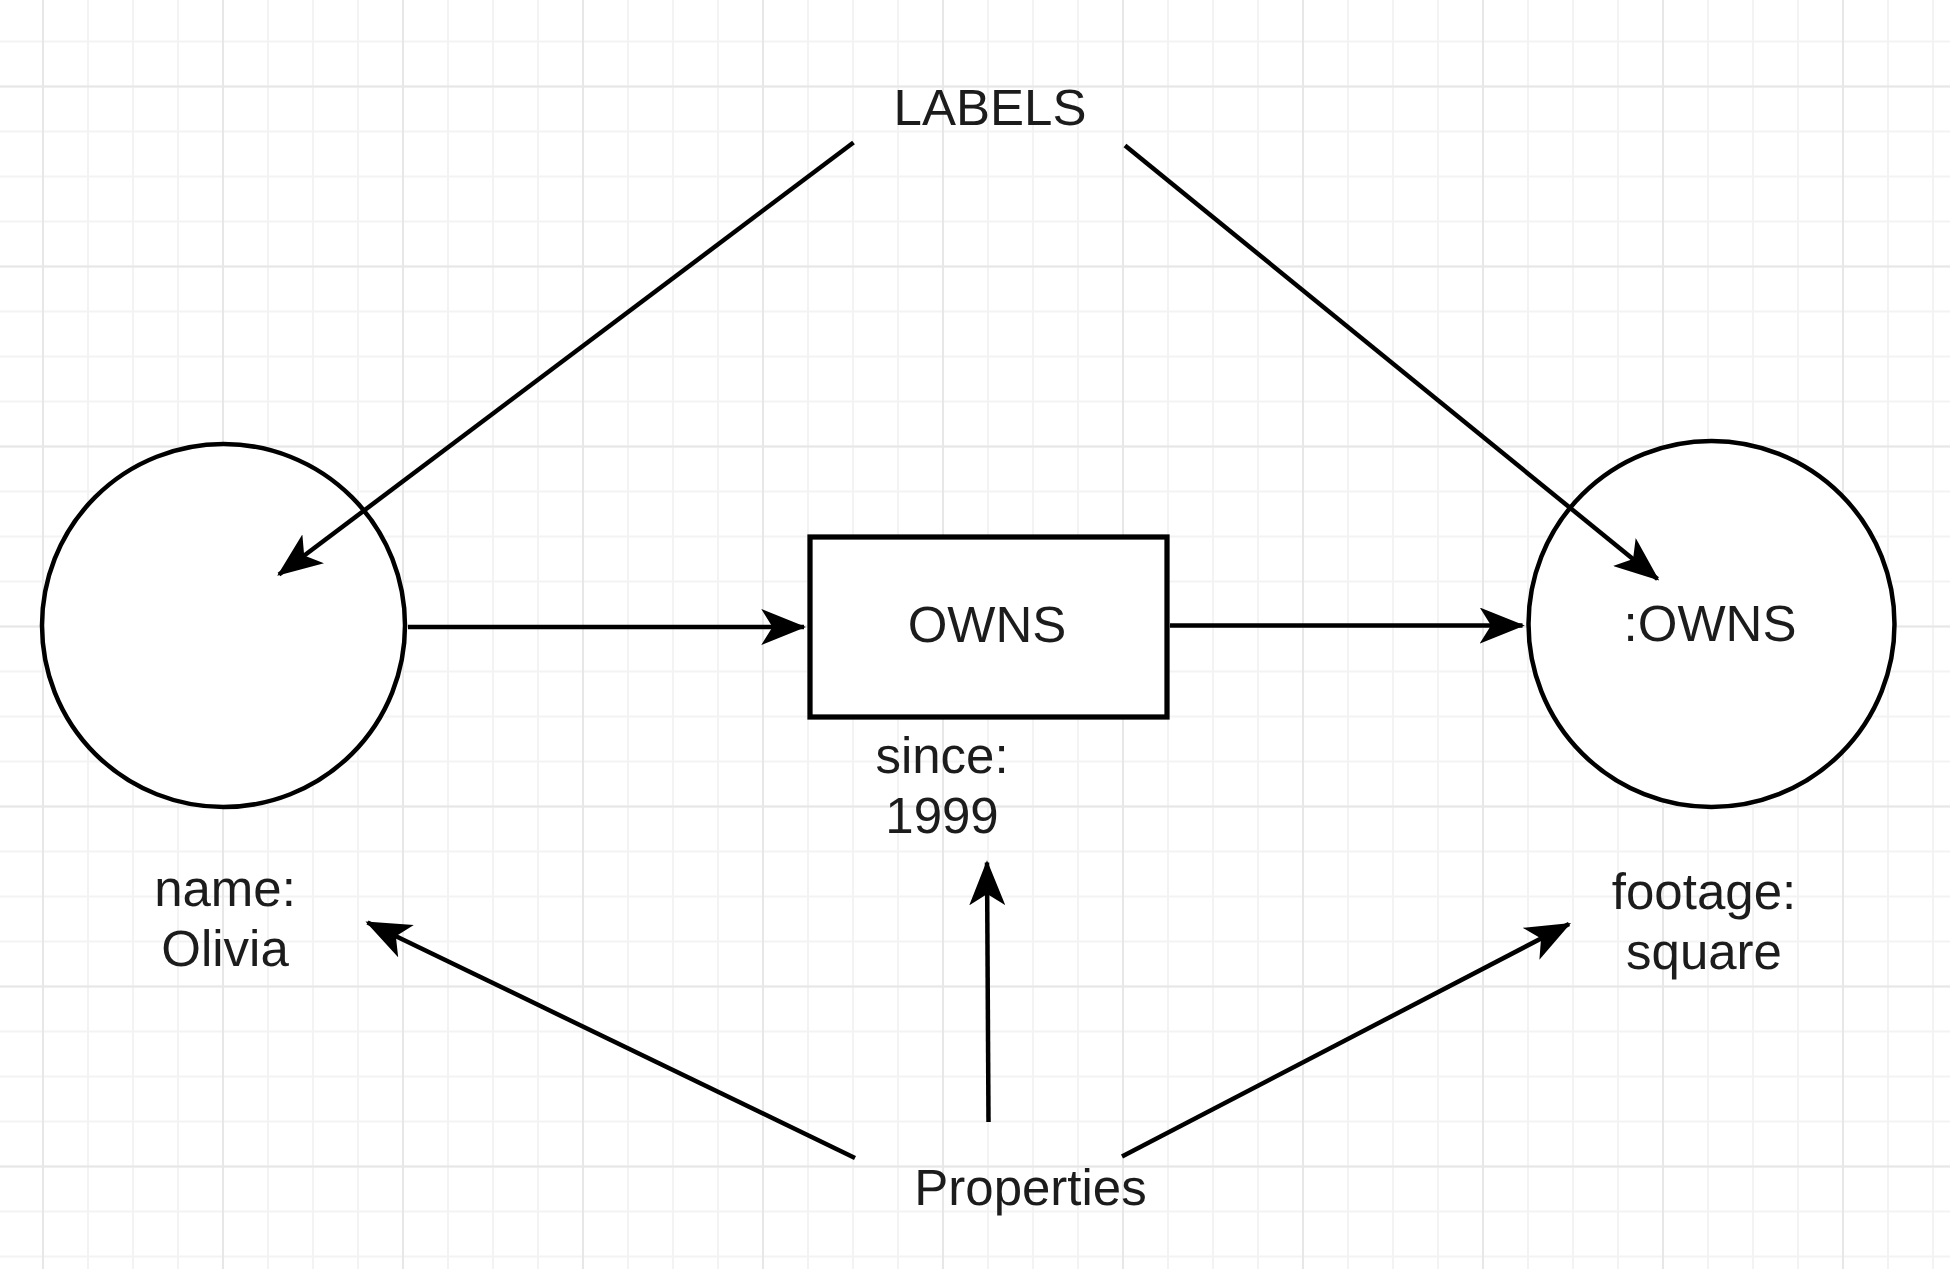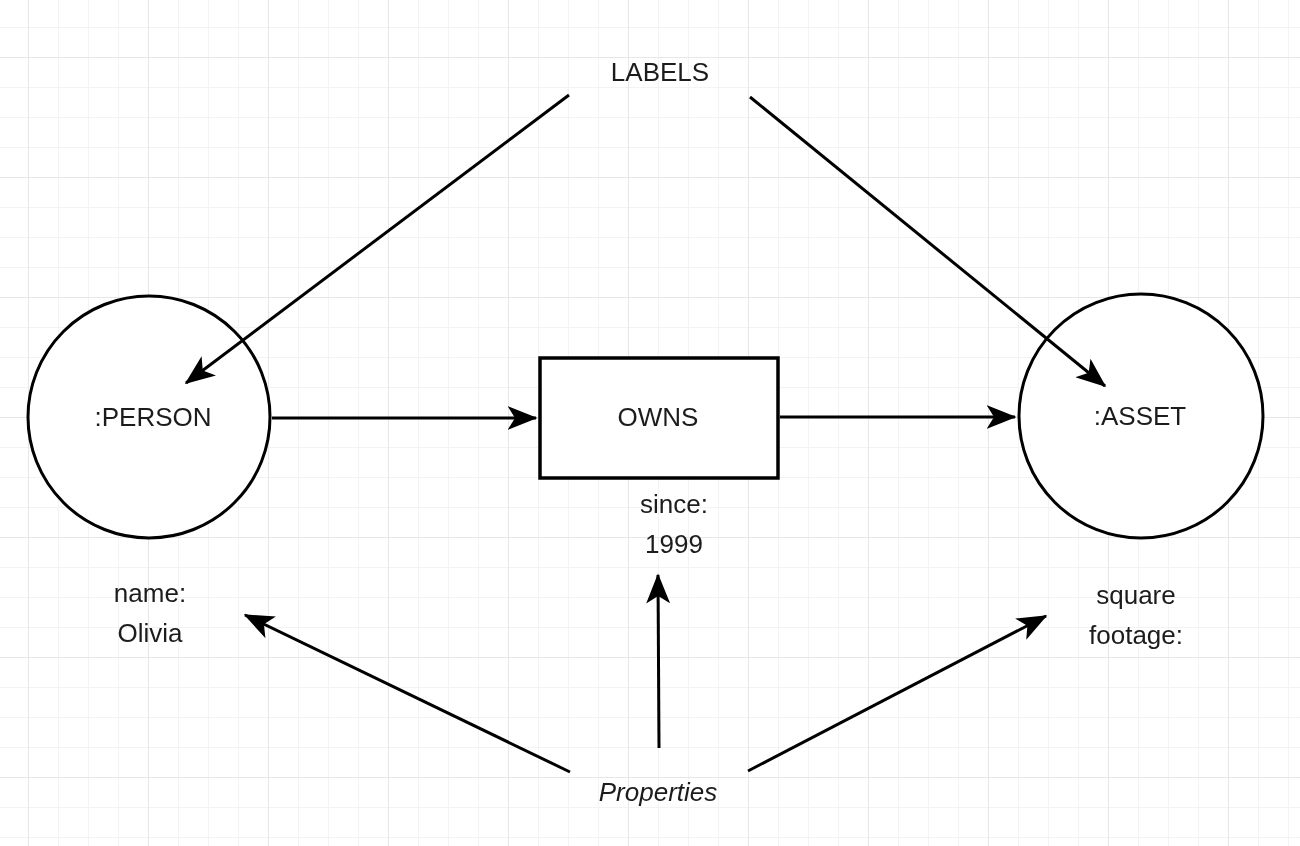--- a/index.html
+++ b/index.html
@@ -35,34 +35,34 @@
   }
   .edge {
     stroke: #000000;
     stroke-width: 3;
     fill: none;
   }
   .lbl {
     position: absolute;
     transform: translate(-50%, -50%);
     color: #1c1c1c;
-    font-size: 26px;
+    font-size: 34px;
     line-height: 40px;
     white-space: nowrap;
     text-align: center;
   }
   
   .lbl-labels     { left: 660px;  top: 72px;  }
   .lbl-person     { left: 153px;  top: 417px; }
   .lbl-owns       { left: 658px;  top: 417px; }
   .lbl-asset      { left: 1140px; top: 416px; }
-  .lbl-since      { left: 674px;  top: 524px; }
+  .lbl-since      { left: 628px;  top: 524px; }
   .lbl-name       { left: 150px;  top: 613px; }
   .lbl-footage    { left: 1136px; top: 615px; }
-  .lbl-properties { left: 658px;  top: 792px; font-style: italic; }
+  .lbl-properties { left: 687px;  top: 792px; }
 </style>
 </head>
 <body>
 
 <div class="canvas">
 
   <svg class="diagram-layer" viewBox="0 0 1300 846" xmlns="http://www.w3.org/2000/svg">
     <defs>
       <marker id="arrowhead" viewBox="0 0 10 8" markerWidth="10" markerHeight="8" refX="9.5" refY="4" orient="auto" markerUnits="strokeWidth">
         <path d="M0,0 L10,4 L0,8 L2.5,4 Z" fill="#000000"></path>
@@ -80,32 +80,31 @@
     <line class="edge" x1="750" y1="97" x2="1105" y2="386" marker-end="url(#arrowhead)"></line>
 
     <line class="edge" x1="570" y1="772" x2="245" y2="615" marker-end="url(#arrowhead)"></line>
     <line class="edge" x1="659" y1="748" x2="658" y2="575" marker-end="url(#arrowhead)"></line>
     <line class="edge" x1="748" y1="771" x2="1046" y2="616" marker-end="url(#arrowhead)"></line>
   </svg>
 
   <div class="lbl lbl-labels">LABELS</div>
   <div class="lbl lbl-properties">Properties</div>
 
-  <div class="lbl lbl-person">:PERSON</div>
   <div class="lbl lbl-owns">OWNS</div>
-  <div class="lbl lbl-asset">:ASSET</div>
+  <div class="lbl lbl-asset">:OWNS</div>
 
   <div class="lbl lbl-since">
     <div>since:</div>
     <div>1999</div>
   </div>
 
   <div class="lbl lbl-name">
     <div>name:</div>
     <div>Olivia</div>
   </div>
 
   <div class="lbl lbl-footage">
+    <div>footage:</div>
     <div>square</div>
-    <div>footage:</div>
   </div>
 
 </div>
 
 </body></html>

